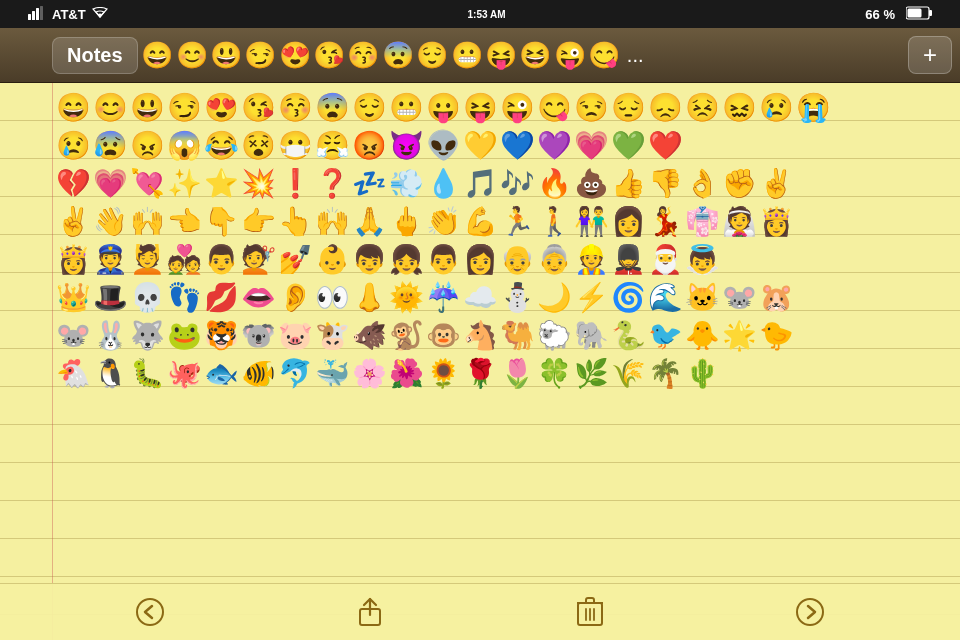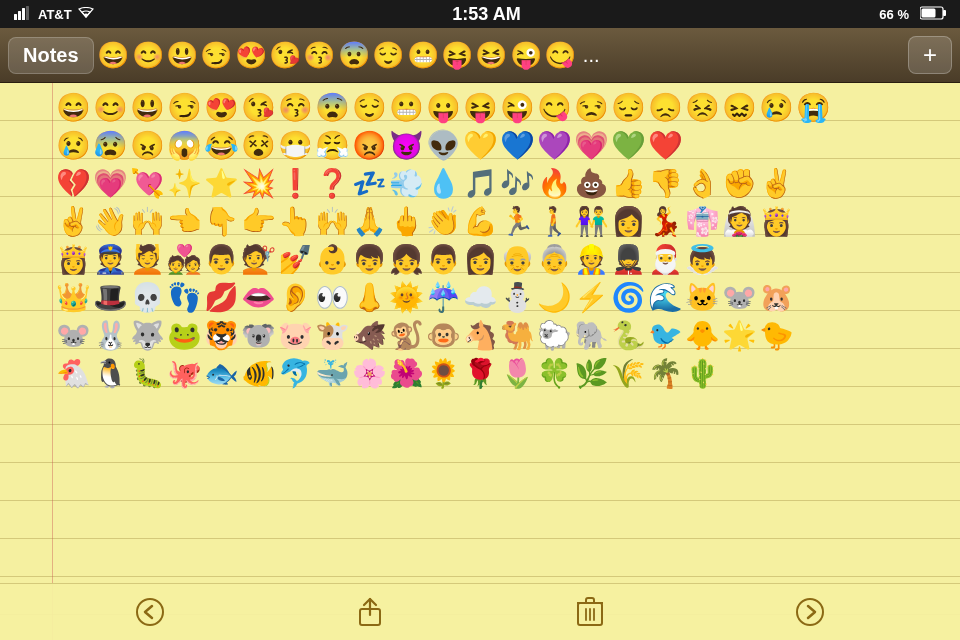--- a/index.html
+++ b/index.html
@@ -11,27 +11,27 @@
       background: #f5f0a0;
     }
 
     
     .status-bar {
       height: 28px;
       background: #1a1a1a;
       display: flex;
       align-items: center;
       justify-content: space-between;
-      padding: 0 14px;
+      padding: 0 28px;
       color: white;
       font-size: 13px;
       font-weight: 600;
     }
     .status-left { display: flex; align-items: center; gap: 6px; }
-    .status-center { font-size: 18px; font-weight: 600; }
+    .status-center { font-size: 10px; font-weight: 600; }
     .status-right { display: flex; align-items: center; gap: 11px; }
 
     
     .nav-bar {
       height: 55px;
       background: linear-gradient(to bottom, #6b5a3e, #4a3c28);
       display: flex;
       align-items: center;
       padding: 0 8px;
       gap: 4px;
@@ -41,20 +41,21 @@
       background: rgba(255,255,255,0.15);
       border: 1px solid rgba(255,255,255,0.2);
       border-radius: 8px;
       color: white;
       font-size: 20px;
       font-weight: bold;
       padding: 6px 14px;
       min-width: 80px;
       cursor: pointer;
       text-align: center;
+      margin-left: 44px;
     }
     .emoji-scroll-area {
       flex: 1;
       overflow: hidden;
       display: flex;
       align-items: center;
     }
     .emoji-row-nav {
       display: flex;
       align-items: center;

